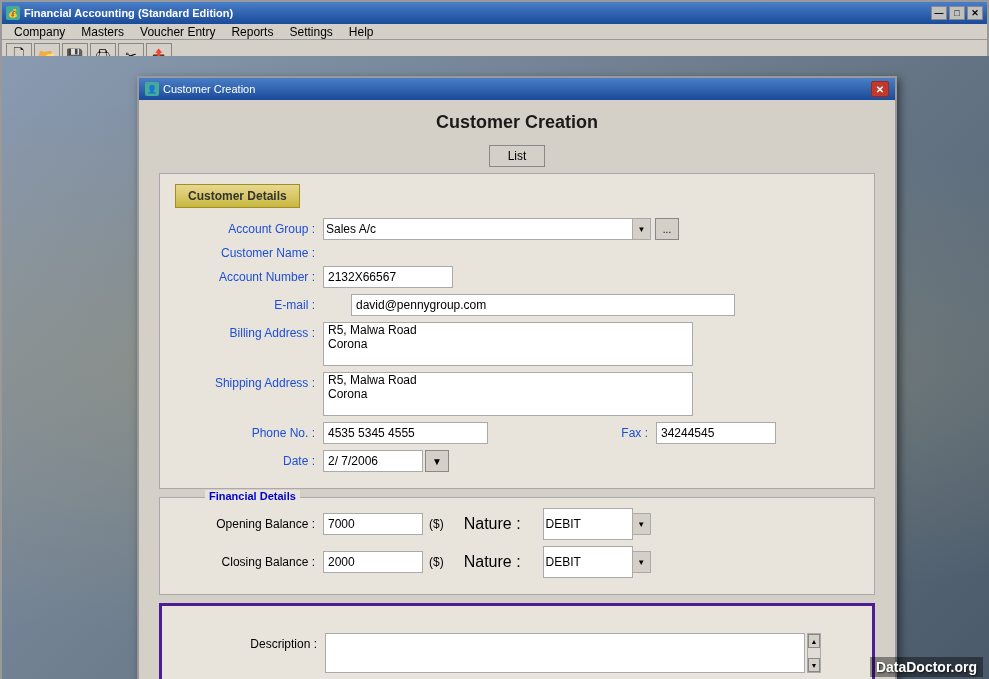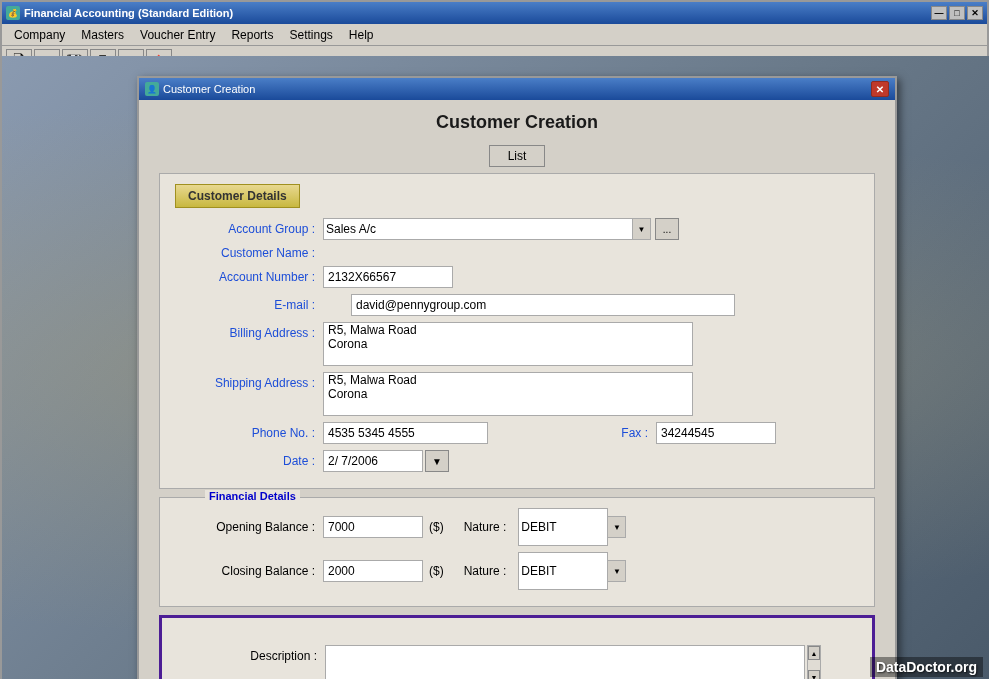--- a/index.html
+++ b/index.html
@@ -63,21 +63,21 @@
       align-items: center;
       justify-content: center;
       font-size: 9px;
       cursor: pointer;
       color: #000;
     }
 
     
     .menu-bar {
       background: #d4d0c8;
-      height: 22px;
+      height: 16px;
       display: flex;
       align-items: center;
       padding: 0 4px;
       border-bottom: 1px solid #999;
     }
     .menu-item {
       padding: 2px 8px;
       cursor: pointer;
       font-size: 12px;
     }
@@ -331,28 +331,28 @@
     .fin-input {
       width: 100px;
       height: 22px;
       border: 1px solid #aaa;
       background: white;
       padding: 0 4px;
       font-size: 12px;
       font-family: inherit;
     }
     .currency-label { margin-left: 6px; margin-right: 20px; font-size: 12px; }
-    .nature-label { margin-right: 12px; font-size: 12px; }
+    .nature-label { margin-right: 22px; font-size: 16px; }
     .nature-select-container {
       display: flex;
       align-items: center;
     }
     .nature-select {
       width: 90px;
-      height: 38px;
+      height: 32px;
       border: 1px solid #aaa;
       background: white;
       font-size: 12px;
       font-family: inherit;
       padding: 0 2px;
       appearance: none;
       -webkit-appearance: none;
     }
     .nature-arrow {
       width: 18px;

